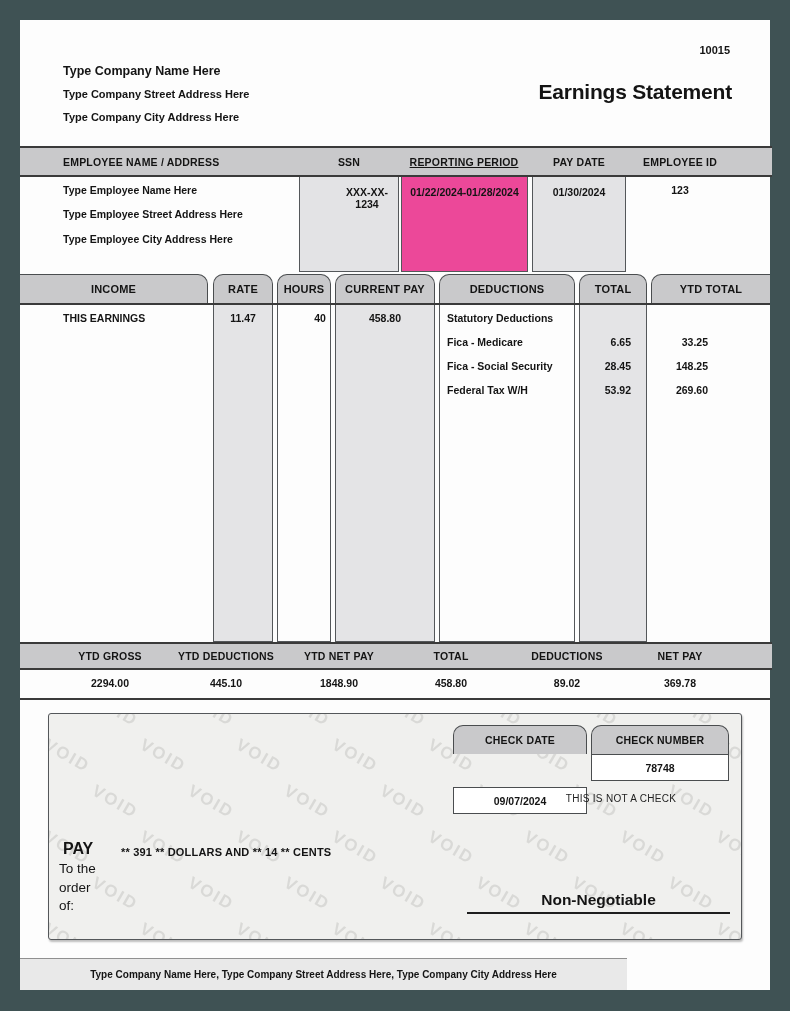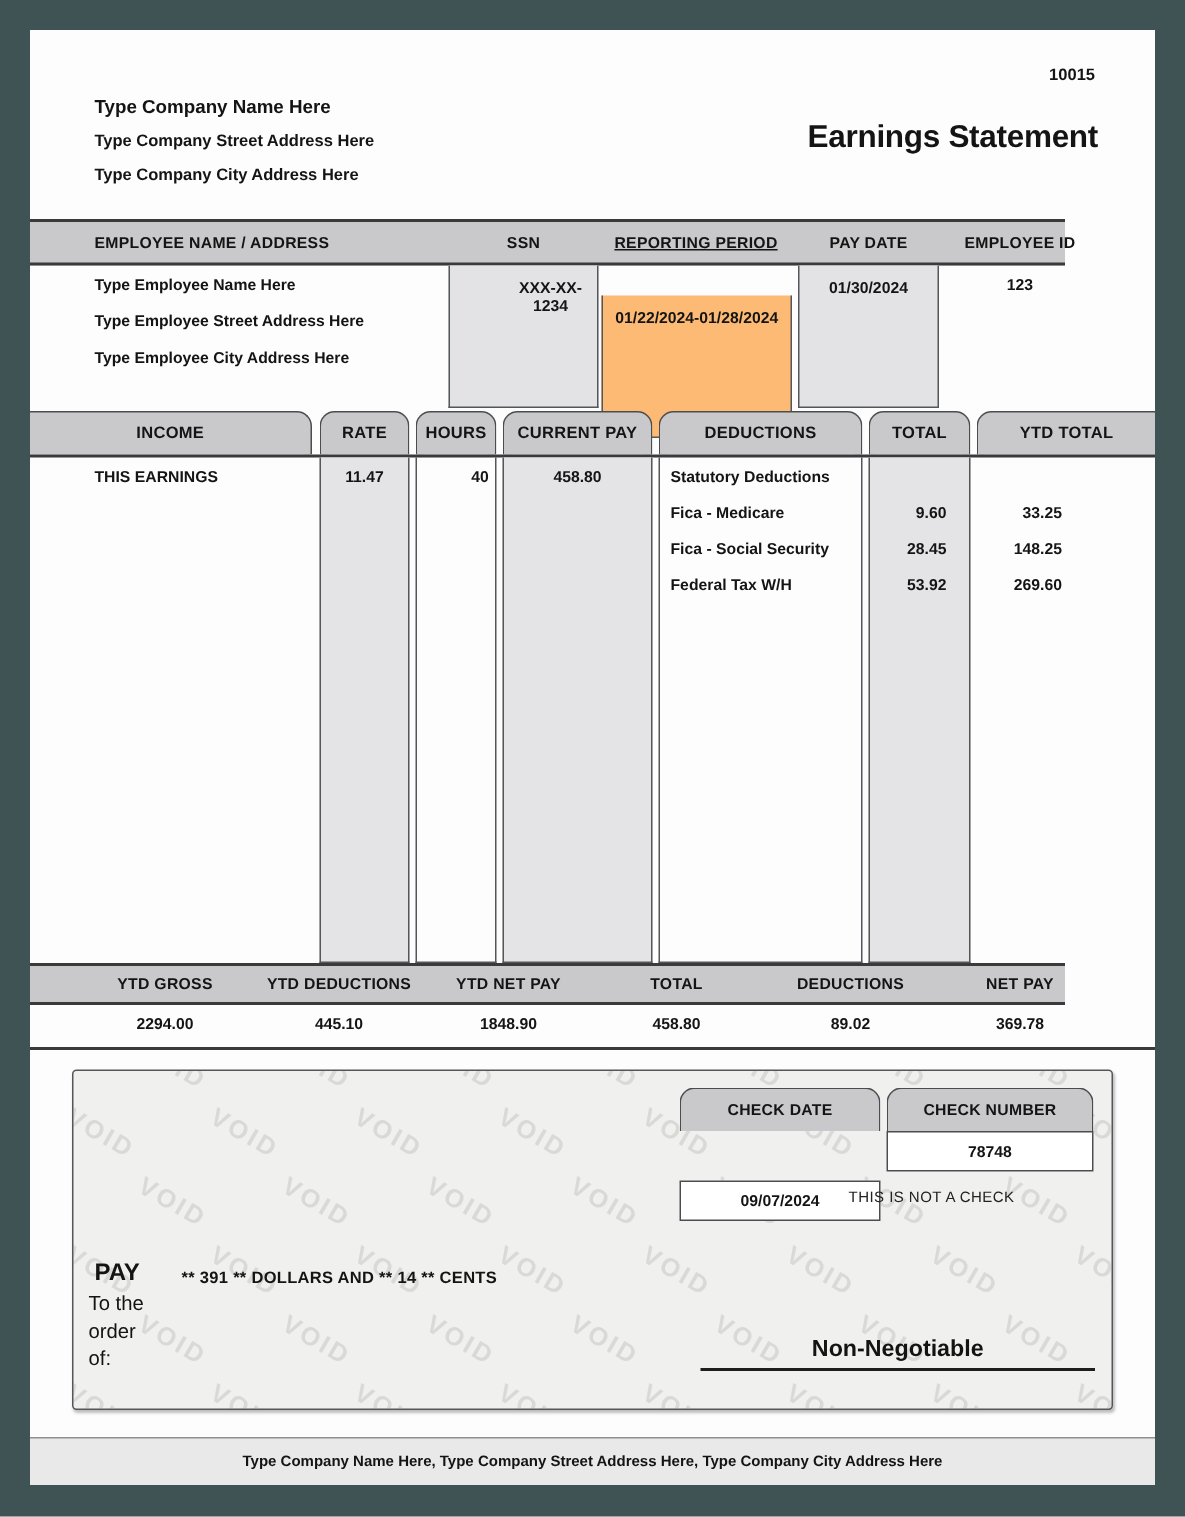--- a/index.html
+++ b/index.html
@@ -20,37 +20,37 @@
 
   
   .doc-number { right:40px; top:24px; font-size:11px; font-weight:700; }
   .company-block { left:43px; top:44px; }
   .company-block .co-name { font-size:12.5px; font-weight:700; margin-bottom:10px; }
   .company-block .co-line { font-size:11px; font-weight:700; margin-bottom:11px; }
   .stmt-title { right:38px; top:60px; font-size:21px; font-weight:700; letter-spacing:-0.2px; }
 
   
   .graybar {
-    left:0; width:690px; background:#C9C9CB;
+    left:0; width:752px; background:#C9C9CB;
     border-top:2px solid #3A3A3A; border-bottom:2px solid #3A3A3A;
   }
   .bar-label { position:absolute; font-size:10.5px; font-weight:700; letter-spacing:0.2px;
                top:50%; transform:translateY(-50%); white-space:nowrap; }
   .bar-label.ctr { transform:translate(-50%,-50%); }
 
   
   .emp-bar { top:126px; height:31px; }
   .emp-body-text { left:43px; font-size:10.5px; font-weight:700; }
   .field-box {
     position:absolute; top:157px; height:95px;
     border:1.5px solid #54575A; border-top:none;
     font-size:10.5px; font-weight:700; text-align:center; padding-top:9px;
   }
   .field-box.gray { background:#E3E3E5; }
-  .field-box.white { background:#fdba74;margin-top:20px; }
+  .field-box.white { background:#ec4899; }
 
   
   .tab {
     position:absolute; top:254px; height:29px;
     background:#C9C9CB; border:1.5px solid #4A4D4F; border-bottom:none;
     border-radius:10px 10px 0 0;
     display:flex; align-items:center; justify-content:center;
     font-size:11px; font-weight:700; letter-spacing:0.2px; white-space:nowrap;
   }
   .tab-underline { left:0; top:283px; width:750px; height:2px; background:#3A3A3A; }
@@ -105,21 +105,21 @@
   }
   .pay-label { left:14px; top:126px; font-size:16px; font-weight:700; }
   .amount-words { left:72px; top:132px; font-size:11px; font-weight:700; letter-spacing:0.2px; }
   .payee-block { left:10px; top:146px; font-size:13.5px; line-height:18.5px; }
   .non-negotiable { left:418px; top:177px; width:263px; text-align:center;
                     font-size:15.5px; font-weight:700; }
   .non-neg-line { left:418px; top:198px; width:263px; height:2px; background:#1E1E1E; }
 
   
   .footer-bar {
-    left:0; top:938px; width:750px; height:32px;
+    left:0; top:938px; width:607px; height:32px;
     background:#E9E9E9; border-top:1px solid #909090;
     display:flex; align-items:center; justify-content:center;
     font-size:10px; font-weight:700;
   }
 </style>
 </head>
 <body>
 
 <div class="page">
 
@@ -163,21 +163,21 @@
   <div class="colbox gray" style="left:559px; width:68px;"></div>
 
   <div class="cellval" style="left:43px; top:292px;">THIS EARNINGS</div>
   <div class="cellval ctr" style="left:193px; width:60px; top:292px;">11.47</div>
   <div class="cellval ctr" style="left:257px; width:54px; top:292px;margin-left:16px;">40</div>
   <div class="cellval ctr" style="left:315px; width:100px; top:292px;">458.80</div>
 
   <div class="cellval" style="left:427px; top:292px;">Statutory Deductions</div>
 
   <div class="cellval" style="left:427px; top:316px;">Fica - Medicare</div>
-  <div class="cellval rt" style="left:559px; width:52px; top:316px;">9.60</div>
+  <div class="cellval rt" style="left:559px; width:52px; top:316px;">6.65</div>
   <div class="cellval rt" style="left:631px; width:57px; top:316px;">33.25</div>
 
   <div class="cellval" style="left:427px; top:340px;">Fica - Social Security</div>
   <div class="cellval rt" style="left:559px; width:52px; top:340px;">28.45</div>
   <div class="cellval rt" style="left:631px; width:57px; top:340px;">148.25</div>
 
   <div class="cellval" style="left:427px; top:364px;">Federal Tax W/H</div>
   <div class="cellval rt" style="left:559px; width:52px; top:364px;">53.92</div>
   <div class="cellval rt" style="left:631px; width:57px; top:364px;">269.60</div>
 

